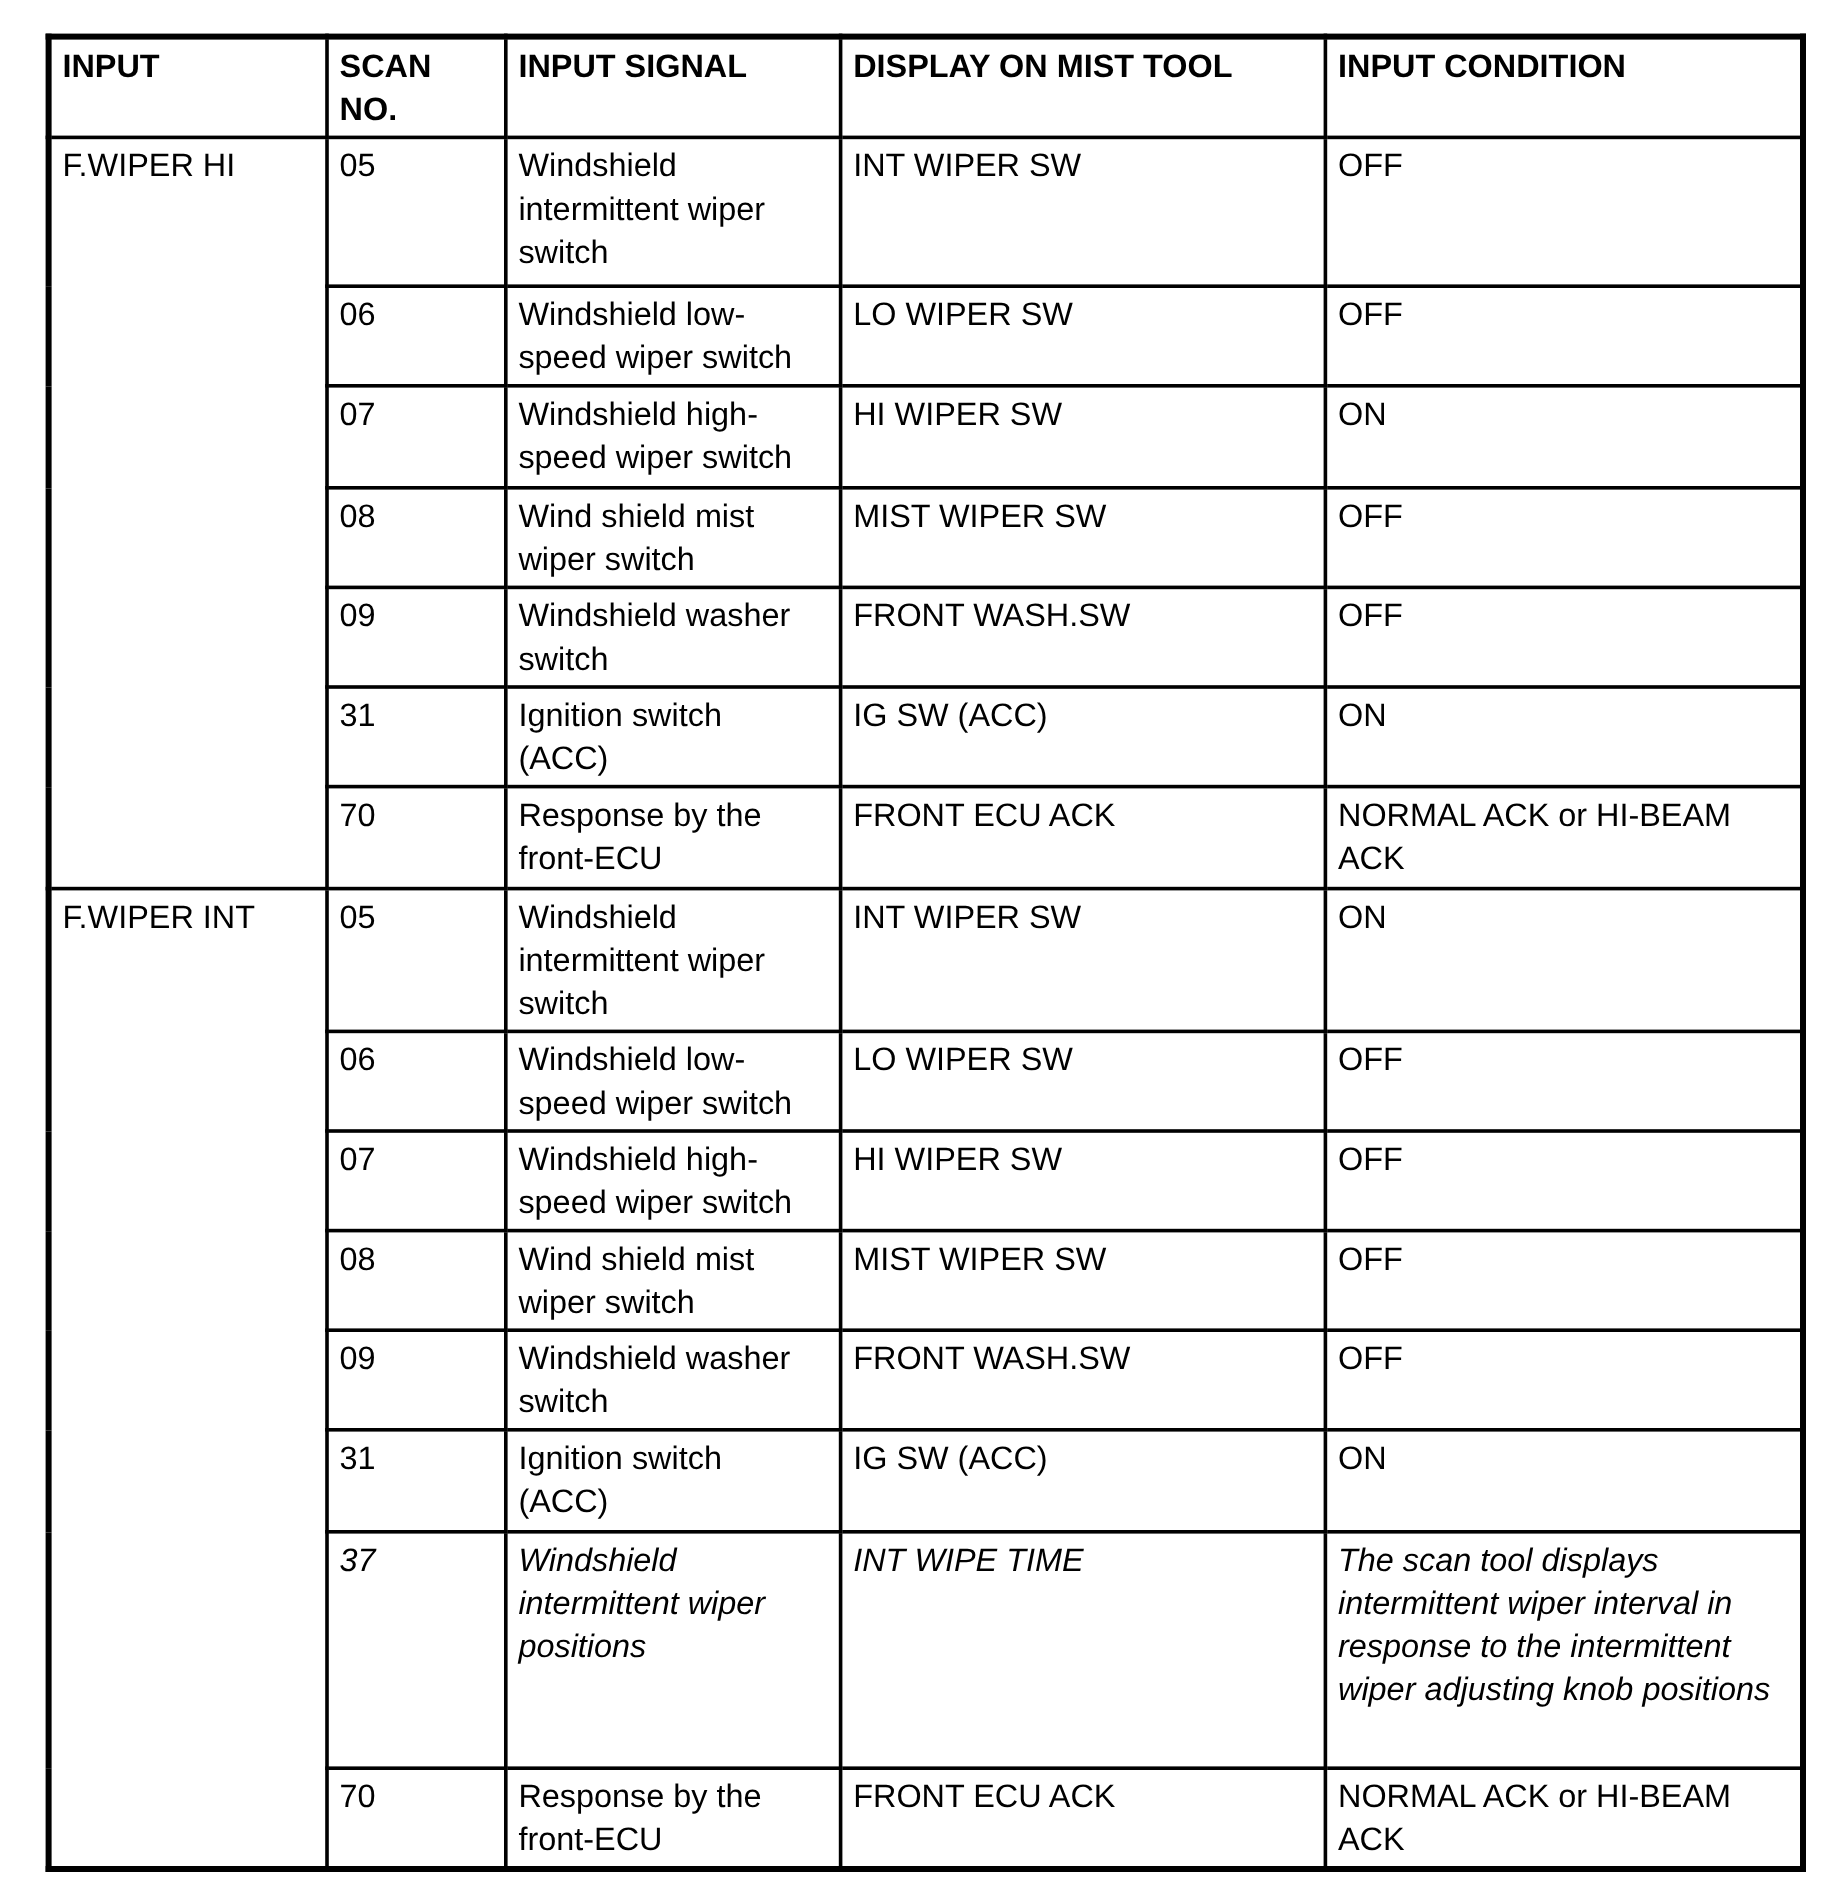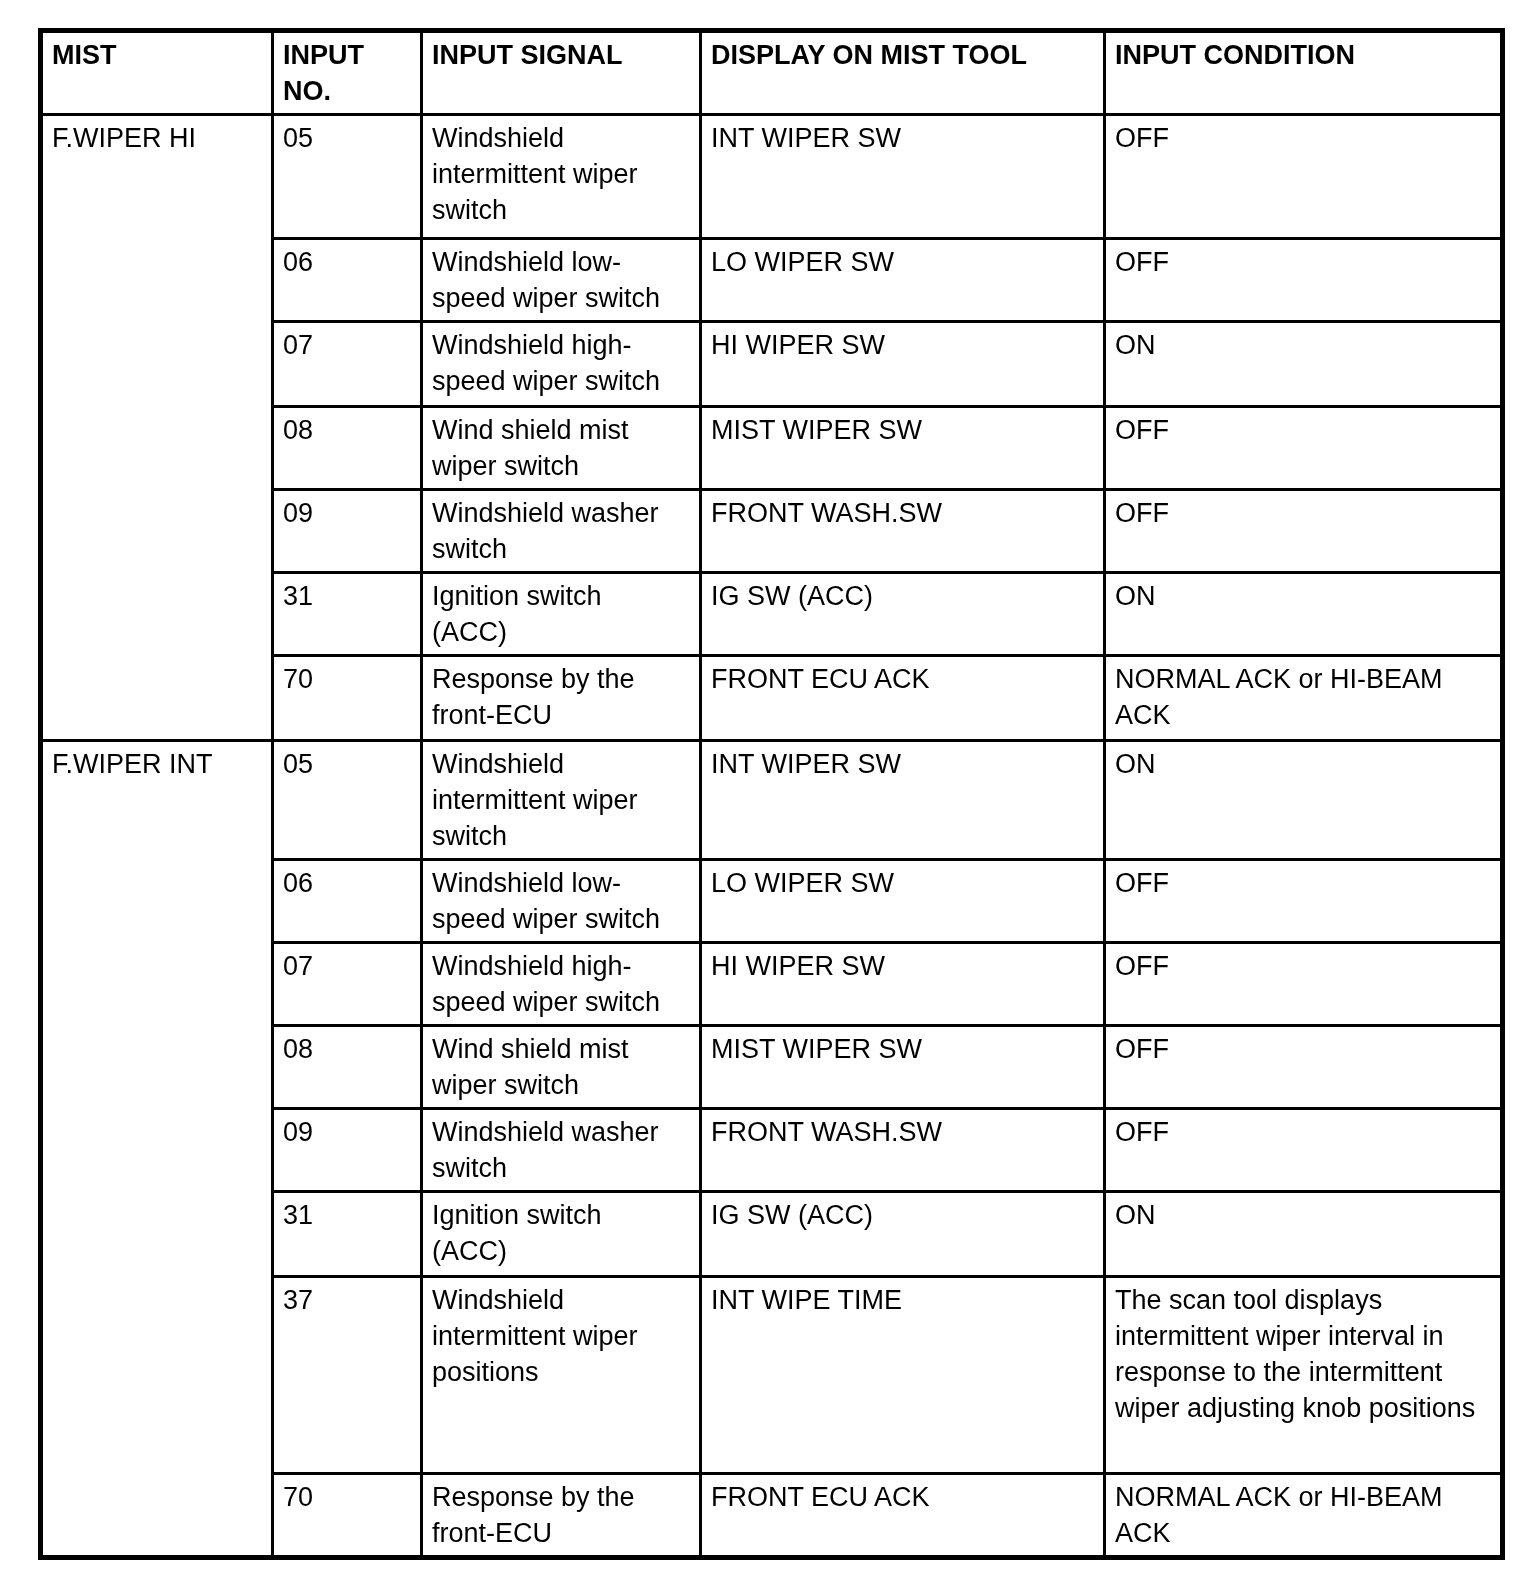--- a/index.html
+++ b/index.html
@@ -50,22 +50,22 @@
   <table class="scan-table">
     <colgroup>
       <col style="width:232px">
       <col style="width:149px">
       <col style="width:279px">
       <col style="width:404px">
       <col style="width:398px">
     </colgroup>
     <thead>
       <tr style="height:80px">
-        <th>MIST</th>
-        <th>INPUT NO.</th>
+        <th>INPUT</th>
+        <th>SCAN NO.</th>
         <th>INPUT SIGNAL</th>
         <th>DISPLAY ON MIST TOOL</th>
         <th>INPUT CONDITION</th>
       </tr>
     </thead>
     <tbody id="table-body">
         <tr style="height: 124px;">
           <td rowspan="7">F.WIPER HI</td>
           <td>05</td>
           <td>Windshield intermittent wiper switch</td>
@@ -138,21 +138,21 @@
           <td>Windshield washer switch</td>
           <td>FRONT WASH.SW</td>
           <td>OFF</td>
         </tr>
         <tr style="height: 85px;">
           <td>31</td>
           <td>Ignition switch (ACC)</td>
           <td>IG SW (ACC)</td>
           <td>ON</td>
         </tr>
-        <tr style="height: 197px;">
+        <tr style="height: 197px; font-style: italic;">
           <td>37</td>
           <td>Windshield intermittent wiper positions</td>
           <td>INT WIPE TIME</td>
           <td>The scan tool displays intermittent wiper interval in response to the intermittent wiper adjusting knob positions</td>
         </tr>
         <tr style="height: 80px;">
           <td>70</td>
           <td>Response by the front-ECU</td>
           <td>FRONT ECU ACK</td>
           <td>NORMAL ACK or HI-BEAM ACK</td>

